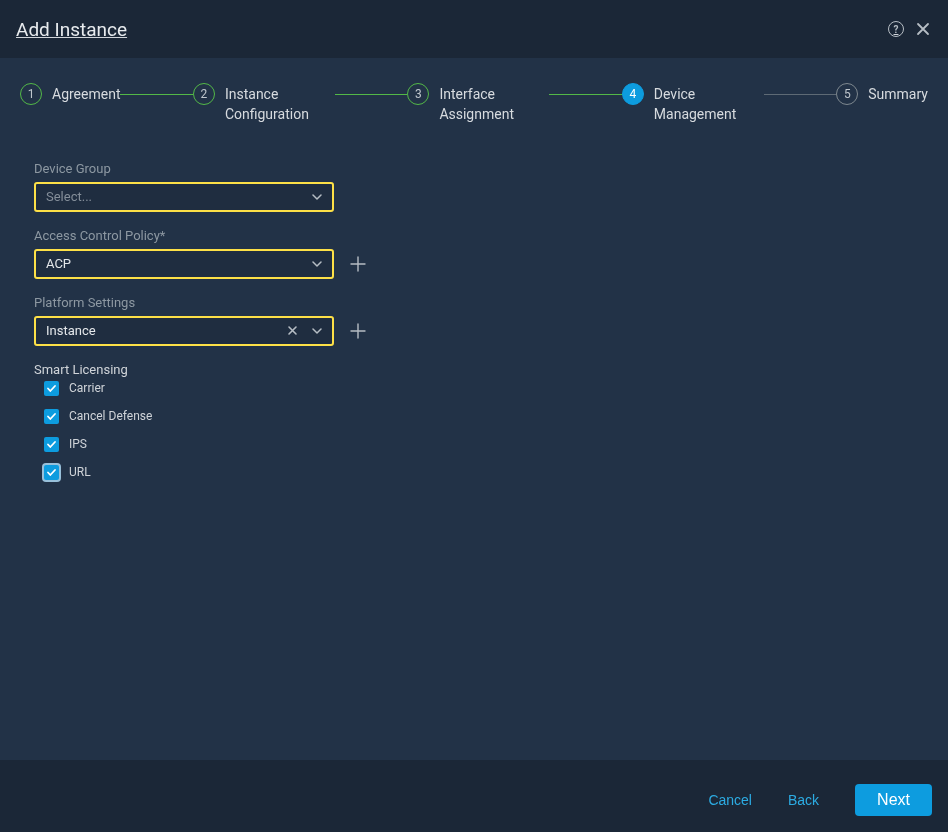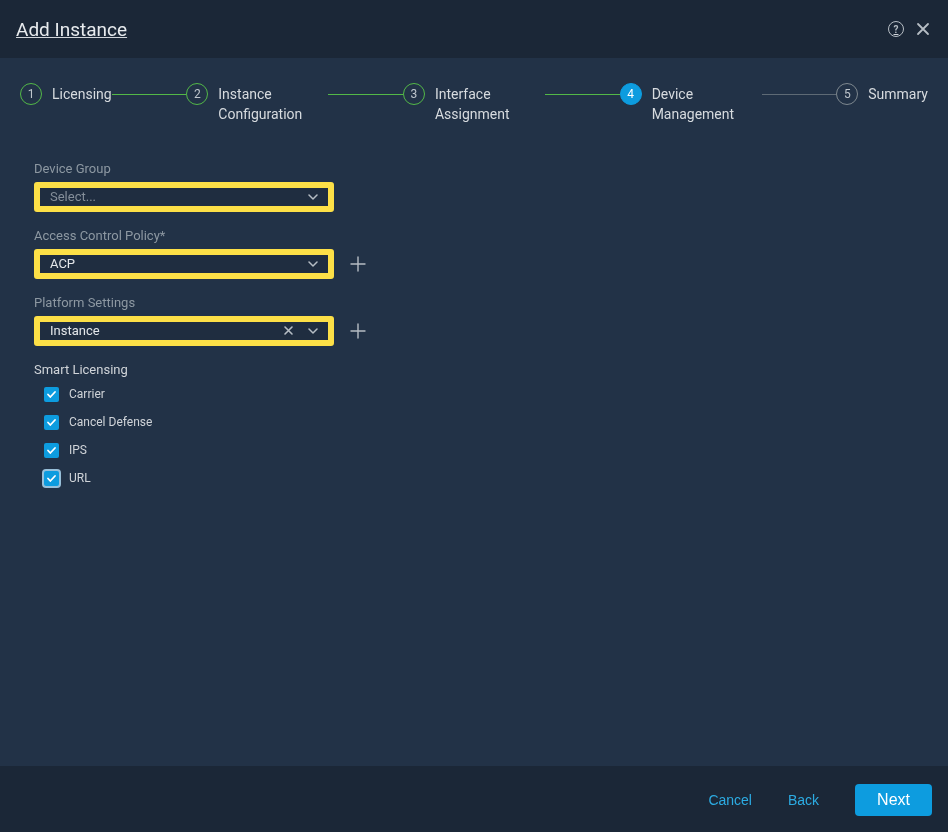--- a/index.html
+++ b/index.html
@@ -125,21 +125,21 @@
     }
     .select-row {
       display: flex;
       align-items: center;
       gap: 14px;
     }
     .select {
       width: 300px;
       height: 30px;
       background: #1f2d40;
-      border: 6px solid #fde047;
+      border: 2px solid #fde047;
       border-radius: 3px;
       display: flex;
       align-items: center;
       justify-content: space-between;
       padding: 0 10px;
       font-size: 13px;
       cursor: pointer;
     }
     .select-text.placeholder { color: #848e99; }
     .select-text.value { color: #e4e7ea; }
@@ -163,21 +163,21 @@
     .plus-btn {
       width: 20px;
       height: 20px;
       color: #b6bdc4;
       cursor: pointer;
     }
     .plus-btn svg { display: block; }
     .section-title {
       font-size: 13px;
       color: #d0d4d9;
-      margin-bottom: 10px;
+      margin-bottom: 4px;
       margin-top: 4px;
     }
     .checkbox-list {
       display: flex;
       flex-direction: column;
       gap: 13px;
       padding-left: 10px;
     }
     .checkbox-item {
       display: flex;
@@ -248,21 +248,21 @@
           <path d="M4 4 L14 14 M14 4 L4 14" stroke="currentColor" stroke-width="1.8" stroke-linecap="round"></path>
         </svg>
     </div>
   </div>
 </div>
 
 <div class="stepper">
   <div class="step">
     <div class="step-content">
       <div class="step-circle done">1</div>
-      <div class="step-label">Licensing</div>
+      <div class="step-label">Agreement</div>
     </div>
   </div>
   <div class="step-connector green"></div>
   <div class="step">
     <div class="step-content">
       <div class="step-circle done">2</div>
       <div class="step-label">Instance Configuration</div>
     </div>
   </div>
   <div class="step-connector green"></div>

